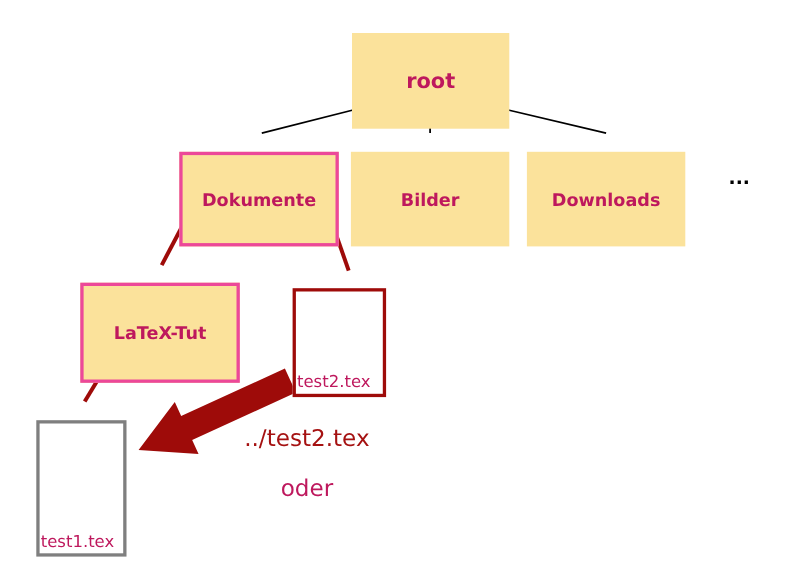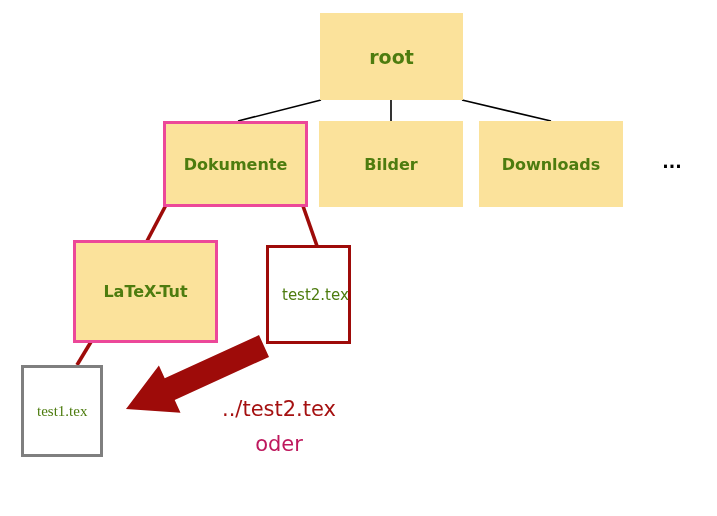--- a/index.html
+++ b/index.html
@@ -23,35 +23,36 @@
     height: 516px;
   }
   .node {
     position: absolute;
     box-sizing: border-box;
     display: flex;
     align-items: center;
     justify-content: center;
     font-weight: bold;
     font-size: 16px;
-    color: #4d7c0f;
+    color: #be185d;
+    margin-top: 17px;
   }
   .folder {
     background: #FBE29B;
   }
   .folder-highlight {
     border: 3px solid #ec4899;
   }
   .file {
     background: #ffffff;
     justify-content: flex-start;
-    align-items: center;
+    align-items: flex-end;
     font-weight: normal;
     font-size: 15px;
-    padding: 2px 13px;
+    padding: 2px 1px;
   }
   .file-highlight {
     border: 3px solid #9E0B09;
   }
   .file-gray {
     border: 3px solid #7F7F7F;
   }
   #node-root {
     left: 320px; top: 13px; width: 143px; height: 87px;
     font-size: 19px;
@@ -60,33 +61,33 @@
   #node-bilder    { left: 319px; top: 121px; width: 144px; height: 86px; }
   #node-downloads { left: 479px; top: 121px; width: 144px; height: 86px; }
   #node-more {
     position: absolute;
     left: 650px; top: 152px; width: 44px;
     text-align: center;
     font-weight: bold;
     font-size: 17px;
     color: #000000;
   }
-  #node-latex-tut { left: 73px; top: 240px; width: 145px; height: 103px; }
+  #node-latex-tut { left: 73px; top: 240px; width: 145px; height: 91px; }
   #node-test2 { left: 266px; top: 245px; width: 85px; height: 99px; }
-  #node-test1 { left: 21px; top: 365px; width: 82px; height: 92px; font-family: Liberation Serif, serif; }
+  #node-test1 { left: 33px; top: 365px; width: 82px; height: 124px; }
   .caption-line {
     position: absolute;
     left: 179px;
     width: 200px;
     text-align: center;
     font-size: 21px;
   }
   .caption-red { color: #A51111; }
   .caption-black { color: #be185d; }
-  #caption-1 { top: 397px; }
+  #caption-1 { top: 386px; }
   #caption-2 { top: 432px; }
   #caption-3 { top: 467px; }
 </style>
 </head>
 <body>
 
 <div id="canvas">
 
   <svg id="edges" viewBox="0 0 717 516" xmlns="http://www.w3.org/2000/svg">
 

